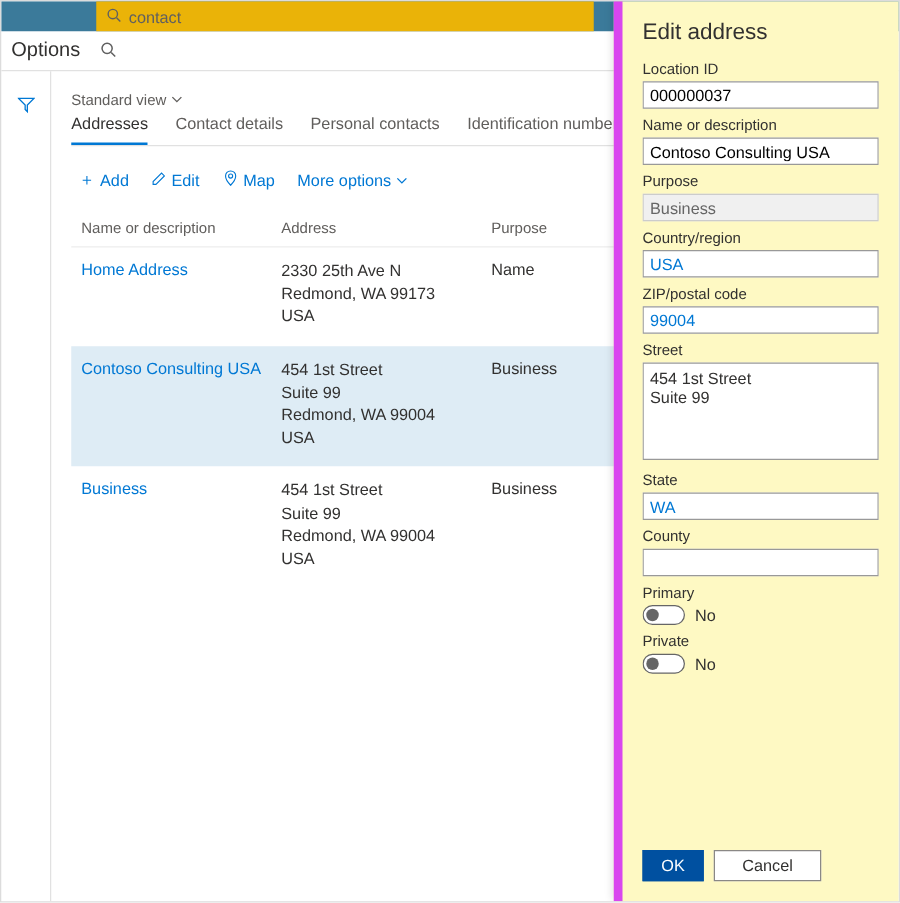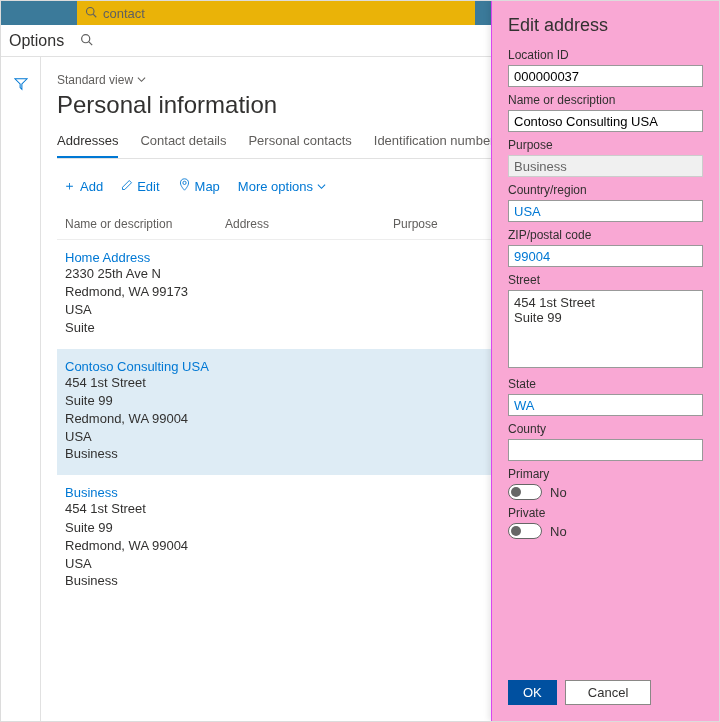--- a/index.html
+++ b/index.html
@@ -21,26 +21,26 @@
 .tabs .tab { padding-bottom: 8px; cursor: pointer; }
 .tabs .tab.active { color: #323130; border-bottom: 2px solid #0078d4; }
 .toolbar { display: flex; align-items: center; gap: 18px; padding: 18px 0 14px 6px; font-size: 13px; color: #0078d4; }
 .toolbar .tbtn { display: flex; align-items: center; gap: 4px; cursor: pointer; }
 .toolbar .icon { font-size: 13px; color: #0078d4; }
 .grid { width: 100%; }
 .grid-head { display: flex; font-size: 12px; color: #605e5c; padding: 8px 0 8px 8px; border-bottom: 1px solid #ededed; }
 .grid-head .c1, .grid-row .c1 { width: 160px; }
 .grid-head .c2, .grid-row .c2 { width: 168px; }
 .grid-head .c3, .grid-row .c3 { width: 70px; }
-.grid-row { display: flex; padding: 10px 0 14px 8px; font-size: 13px; flex-direction: column; }
+.grid-row { display: flex; padding: 10px 0 14px 8px; font-size: 13px; }
 .grid-row.selected { background: #deecf5; }
 .grid-row .c1 a { color: #0078d4; text-decoration: none; }
 .grid-row .c2 { color: #323130; line-height: 1.4; }
 .grid-row .c3 { color: #323130; }
-.panel { position: absolute; top: 0; right: 0; width: 228px; height: 100%; background: #f9a8d4; border-left: 1px solid #d946ef; box-shadow: -2px 0 6px rgba(0,0,0,0.1); padding: 14px 16px 0 16px; display: flex; flex-direction: column; }
+.panel { position: absolute; top: 0; right: 0; width: 228px; height: 100%; background: #fef9c3; border-left: 7px solid #d946ef; box-shadow: -2px 0 6px rgba(0,0,0,0.1); padding: 14px 16px 0 16px; display: flex; flex-direction: column; }
 .panel-body { flex: 1; overflow: auto; }
 .panel h2 { font-size: 18px; font-weight: 400; margin-bottom: 12px; }
 .panel label { display: block; font-size: 12px; color: #323130; margin: 6px 0 3px 0; }
 .panel .fld { width: 100%; height: 22px; border: 1px solid #999; padding: 0 5px; font-size: 13px; }
 .panel .fld.blue { color: #0078d4; }
 .panel .fld.disabled { background: #f0f0f0; border: 1px solid #ccc; color: #666; }
 .panel textarea.fld { height: 78px; padding: 4px 5px; resize: none; font-family: inherit; color: #323130; }
 .toggle-row { display: flex; align-items: center; gap: 8px; margin-top: 2px; }
 .toggle { width: 34px; height: 16px; border: 1px solid #666; border-radius: 8px; position: relative; background: #fff; }
 .toggle::after { content: ""; position: absolute; left: 2px; top: 2px; width: 10px; height: 10px; background: #666; border-radius: 50%; }
@@ -84,21 +84,20 @@
 
   <div class="main">
     <div class="viewline">
       <span>Standard view</span>
       <span>
         <svg width="9" height="9" viewBox="0 0 10 10">
             <path d="M1 3 L5 7 L9 3" fill="none" stroke="#605e5c" stroke-width="1.2"></path>
           </svg>
       </span>
     </div>
-    <div class="pagetitle">Personal information</div>
 
     <div class="tabs">
       <div class="tab active">Addresses</div>
       <div class="tab">Contact details</div>
       <div class="tab">Personal contacts</div>
       <div class="tab">Identification numbers</div>
     </div>
 
     <div class="toolbar">
       <div class="tbtn">
@@ -134,21 +133,21 @@
     <div class="grid">
       <div class="grid-head">
         <div class="c1">Name or description</div>
         <div class="c2">Address</div>
         <div class="c3">Purpose</div>
       </div>
       <div id="grid-body">
           <div class="grid-row">
             <div class="c1"><a href="#">Home Address</a></div>
             <div class="c2">2330 25th Ave N<br>Redmond, WA 99173<br>USA</div>
-            <div class="c3">Suite</div>
+            <div class="c3">Name</div>
           </div>
           <div class="grid-row selected">
             <div class="c1"><a href="#">Contoso Consulting USA</a></div>
             <div class="c2">454 1st Street<br>Suite 99<br>Redmond, WA 99004<br>USA</div>
             <div class="c3">Business</div>
           </div>
           <div class="grid-row">
             <div class="c1"><a href="#">Business</a></div>
             <div class="c2">454 1st Street<br>Suite 99<br>Redmond, WA 99004<br>USA</div>
             <div class="c3">Business</div>

